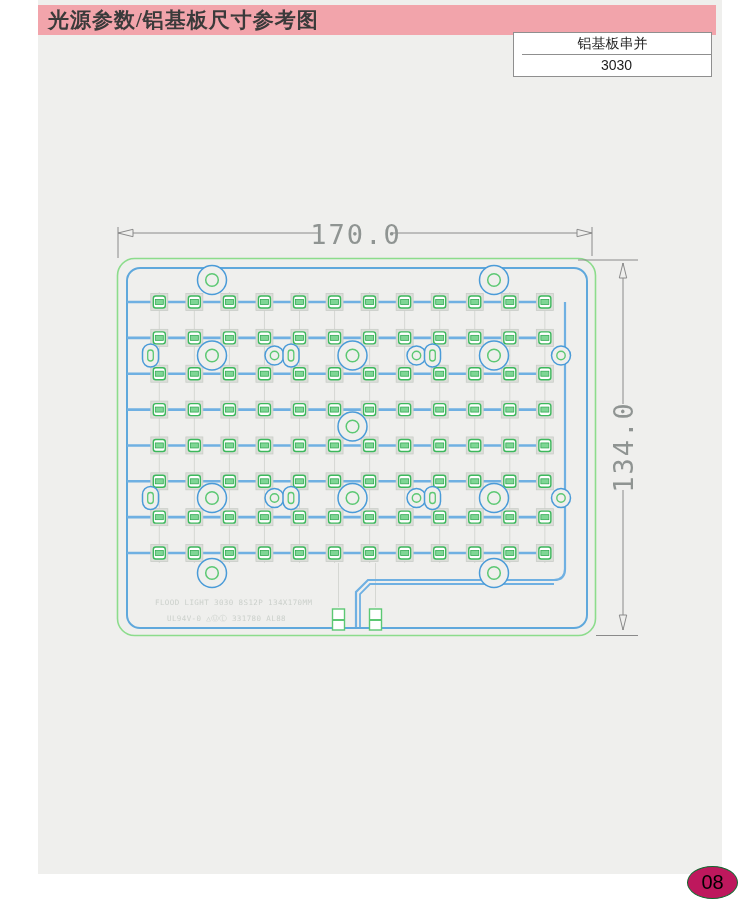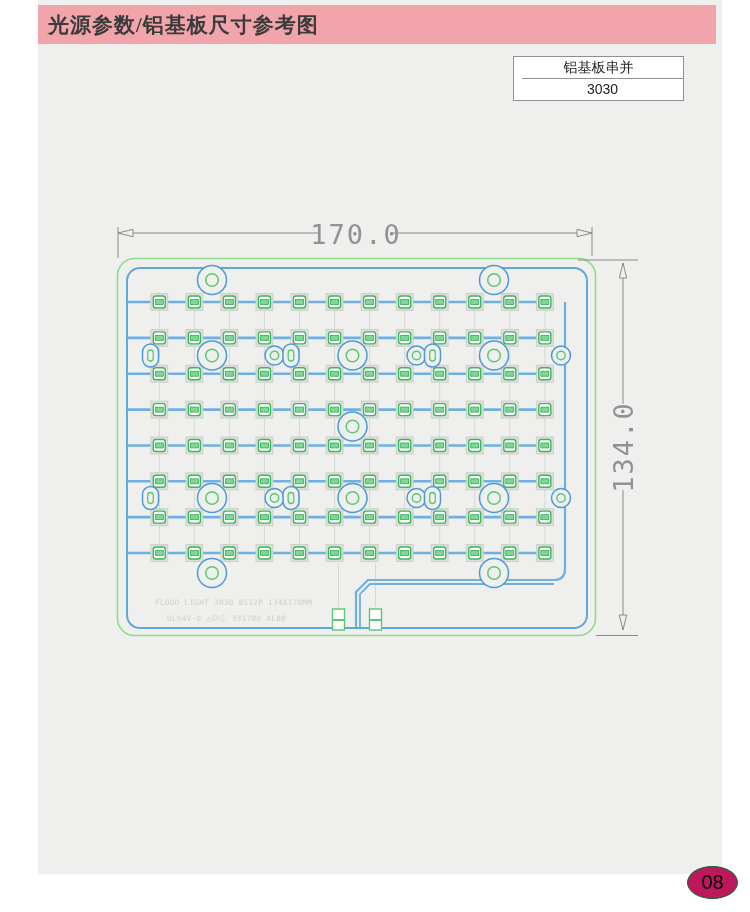--- a/index.html
+++ b/index.html
@@ -1,26 +1,26 @@
 <!DOCTYPE html>
 <html><head>
 <meta charset="utf-8">
 <style>
   html,body{margin:0;padding:0;}
   .page{position:relative;width:750px;height:912px;background:#ffffff;
         font-family:"Liberation Sans","DejaVu Sans",sans-serif;overflow:hidden;}
   .content-bg{position:absolute;left:38px;top:0;width:684px;height:874px;background:#efefed;}
-  .header-bar{position:absolute;left:38px;top:5px;width:678px;height:39px;background:#f2a4ab;
+  .header-bar{position:absolute;left:38px;top:5px;width:678px;height:30px;background:#f2a4ab;
         display:flex;align-items:center;justify-content:space-between;
         padding:0 16px 0 10px;box-sizing:border-box;}
   .header-title{font-family:"Liberation Serif","DejaVu Serif",serif;font-size:21px;
         font-weight:bold;color:#3a3a3a;letter-spacing:1px;}
   .header-unit{font-family:"Liberation Serif","DejaVu Serif",serif;font-size:21px;
         font-weight:bold;color:#2e2e2e;letter-spacing:1px;}
-  .spec-table{position:absolute;left:513px;top:56px;width:171px;background:#ffffff;
+  .spec-table{position:absolute;left:513px;top:32px;width:199px;background:#ffffff;
         border:1px solid #8f8f8f;box-sizing:border-box;}
   .spec-row{height:21px;line-height:21px;text-align:center;font-size:14px;color:#1c1c1c;
         font-family:"Liberation Serif","DejaVu Serif",serif;border-top:1px solid #8f8f8f;}
   .spec-row:first-child{border-top:none;}
   .spec-row.num{font-family:"Liberation Sans","DejaVu Sans",sans-serif;margin-left:8px;}
   .drawing-svg{position:absolute;left:0;top:0;}
   .page-badge{position:absolute;left:687px;top:866px;width:51px;height:33px;background:#be185d;
         border:1px solid #11682f;border-radius:50%;display:flex;align-items:center;
         justify-content:center;font-size:20px;color:#000;box-sizing:border-box;}
 </style>

